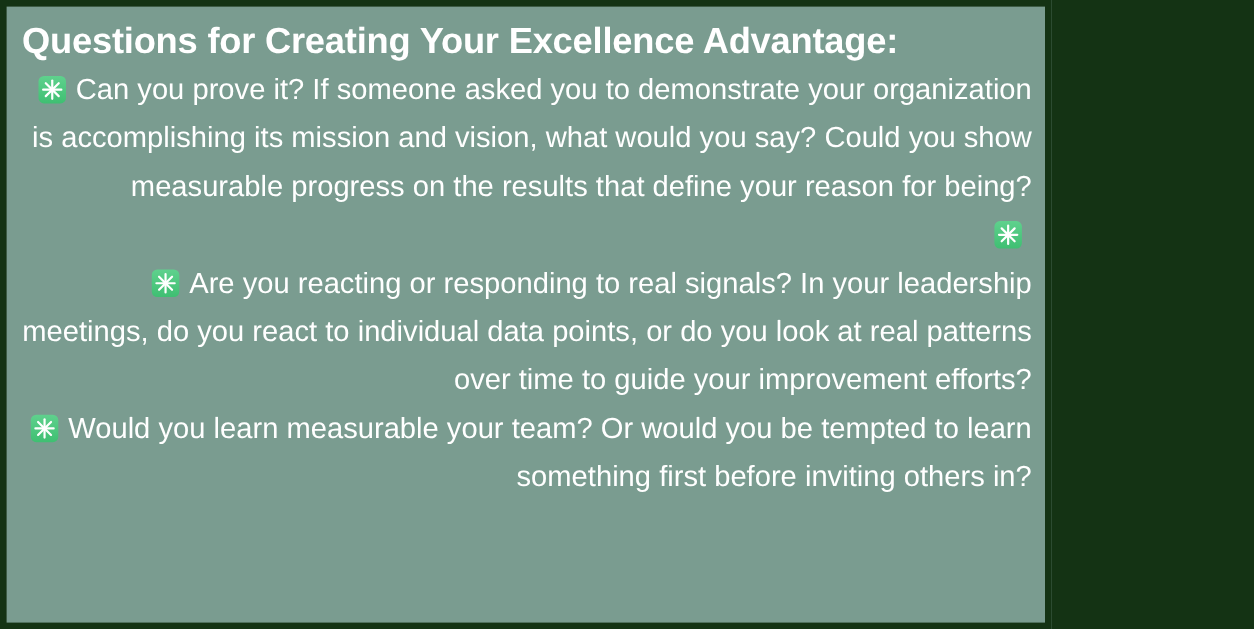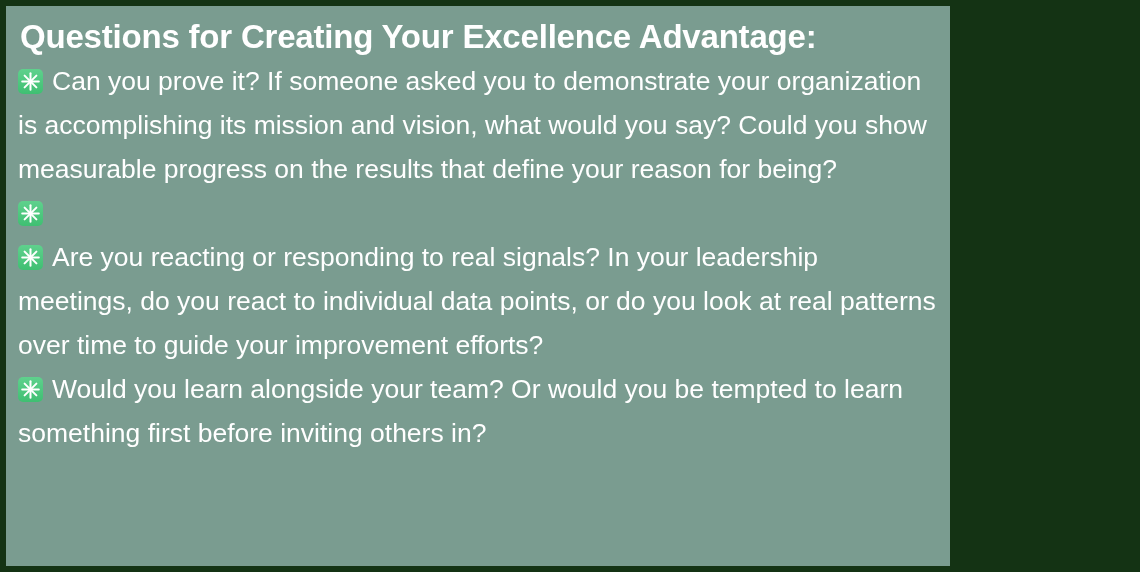--- a/index.html
+++ b/index.html
@@ -41,20 +41,21 @@
     padding: 0;
   }
 
   .question-item {
     color: #ffffff;
     font-size: 26.5px;
     line-height: 44px;
     margin: 0;
     padding: 0 0 0 2px;
     text-indent: 0;
+    text-align: right;
   }
 
   .bullet-icon {
     display: inline-block;
     width: 25px;
     height: 25px;
     border-radius: 5px;
     background: linear-gradient(#5fd18d, #3fbf72);
     position: relative;
     vertical-align: -4px;
@@ -123,17 +124,17 @@
     <li class="question-item">
       <span class="bullet-icon">
         <svg width="21" height="21" viewBox="0 0 21 21" aria-hidden="true">
           <g stroke="#ffffff" stroke-width="2" stroke-linecap="round">
             <line x1="10.5" y1="2.2" x2="10.5" y2="18.8"></line>
             <line x1="2.2" y1="10.5" x2="18.8" y2="10.5"></line>
             <line x1="4.6" y1="4.6" x2="16.4" y2="16.4"></line>
             <line x1="16.4" y1="4.6" x2="4.6" y2="16.4"></line>
           </g>
         </svg>
-      </span><span class="question-text">Would you learn alongside your team? Or would you be tempted to learn something first before inviting others in?</span>
+      </span><span class="question-text">Would you learn measurable your team? Or would you be tempted to learn something first before inviting others in?</span>
     </li>
 
   </ul>
 </div>
 
 </body></html>

